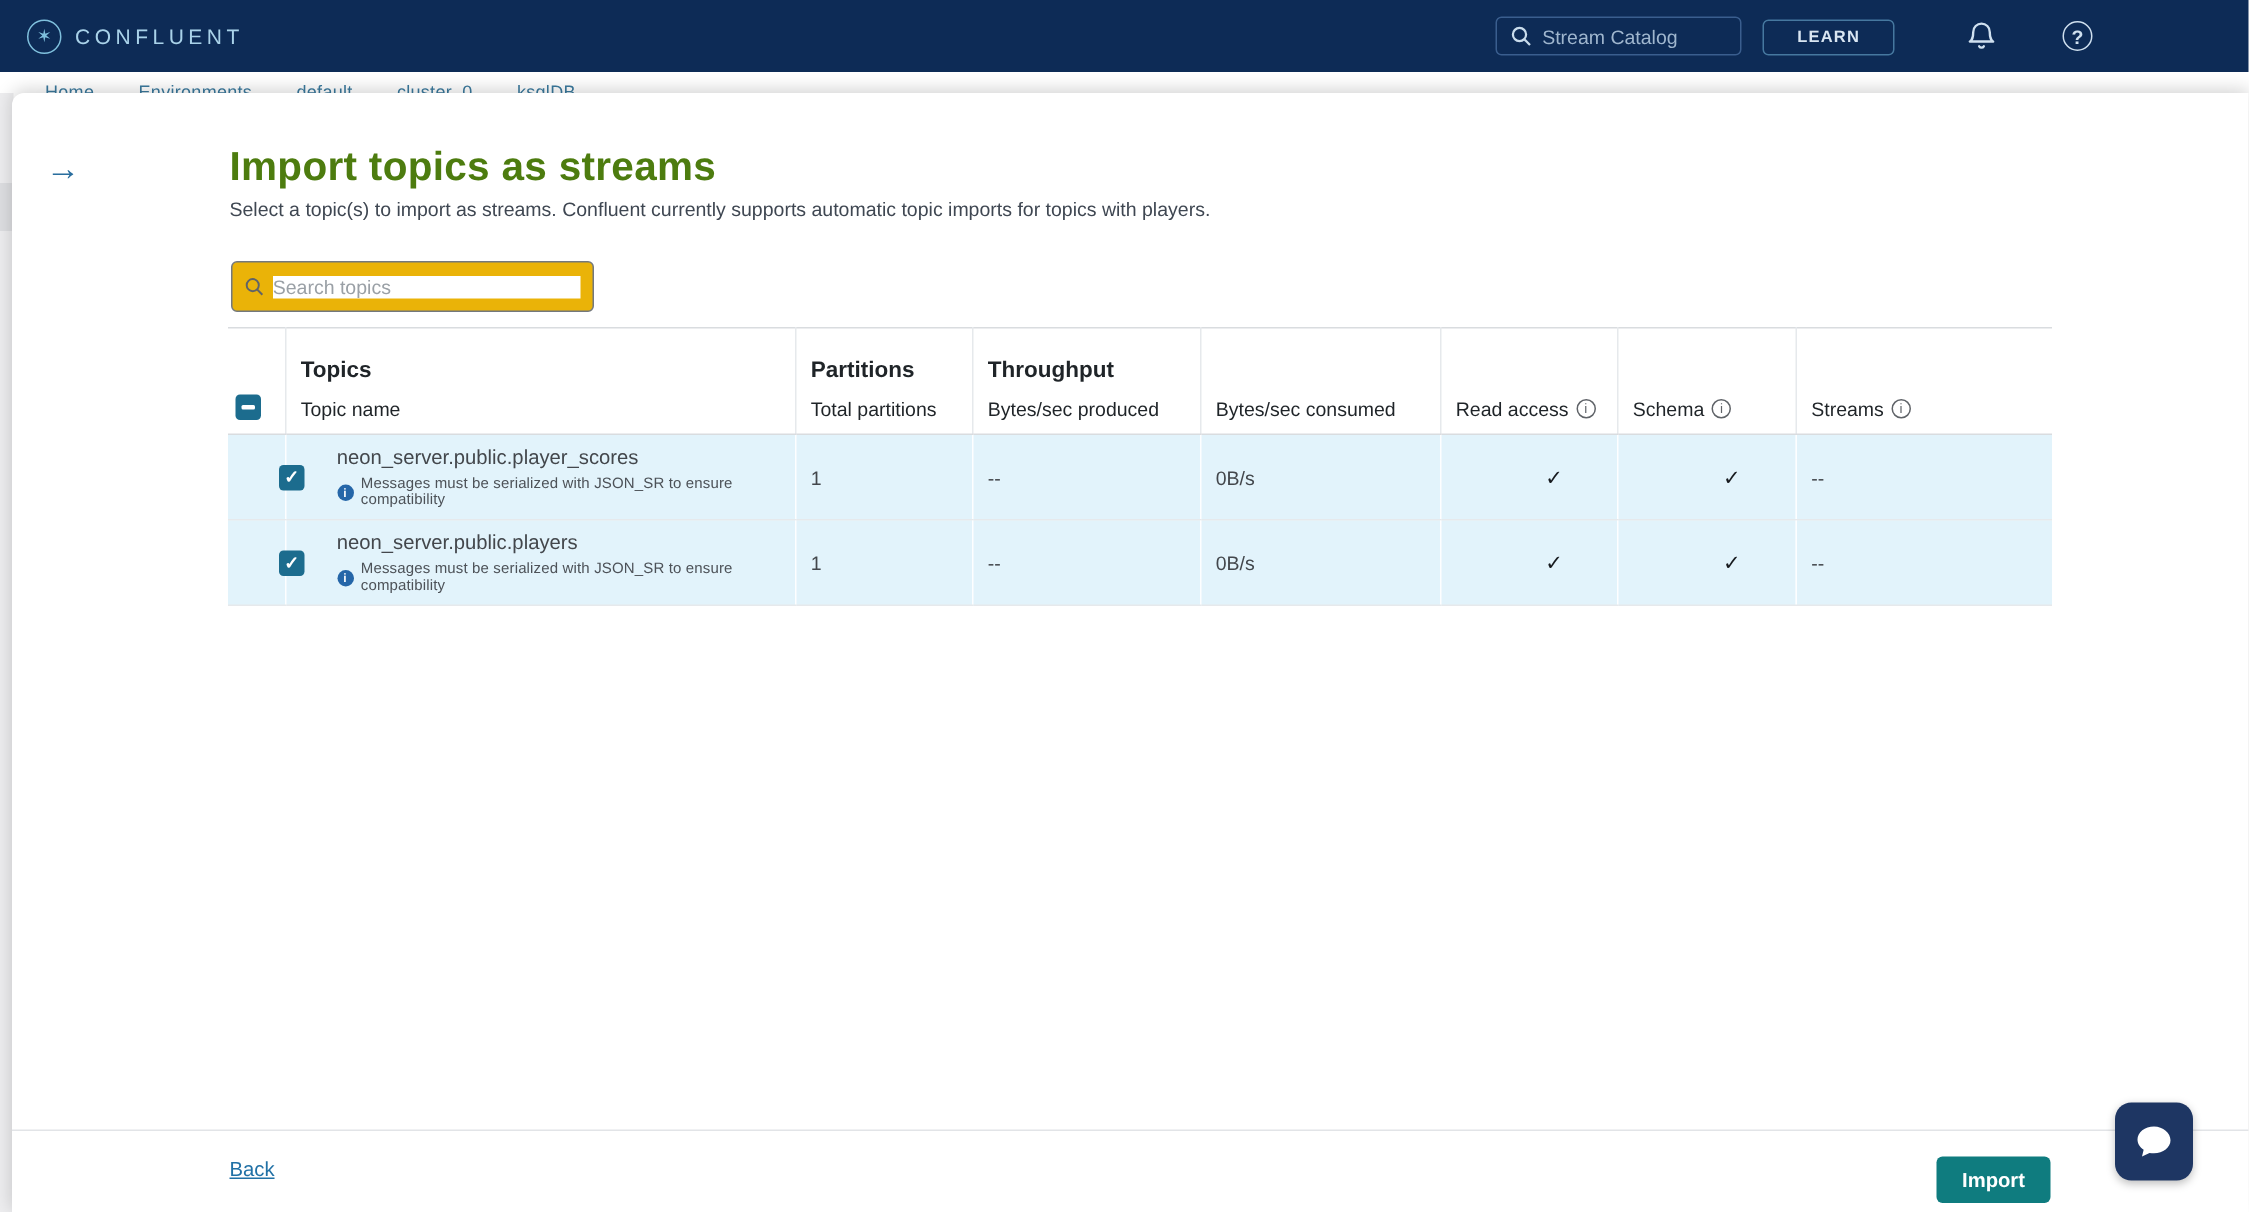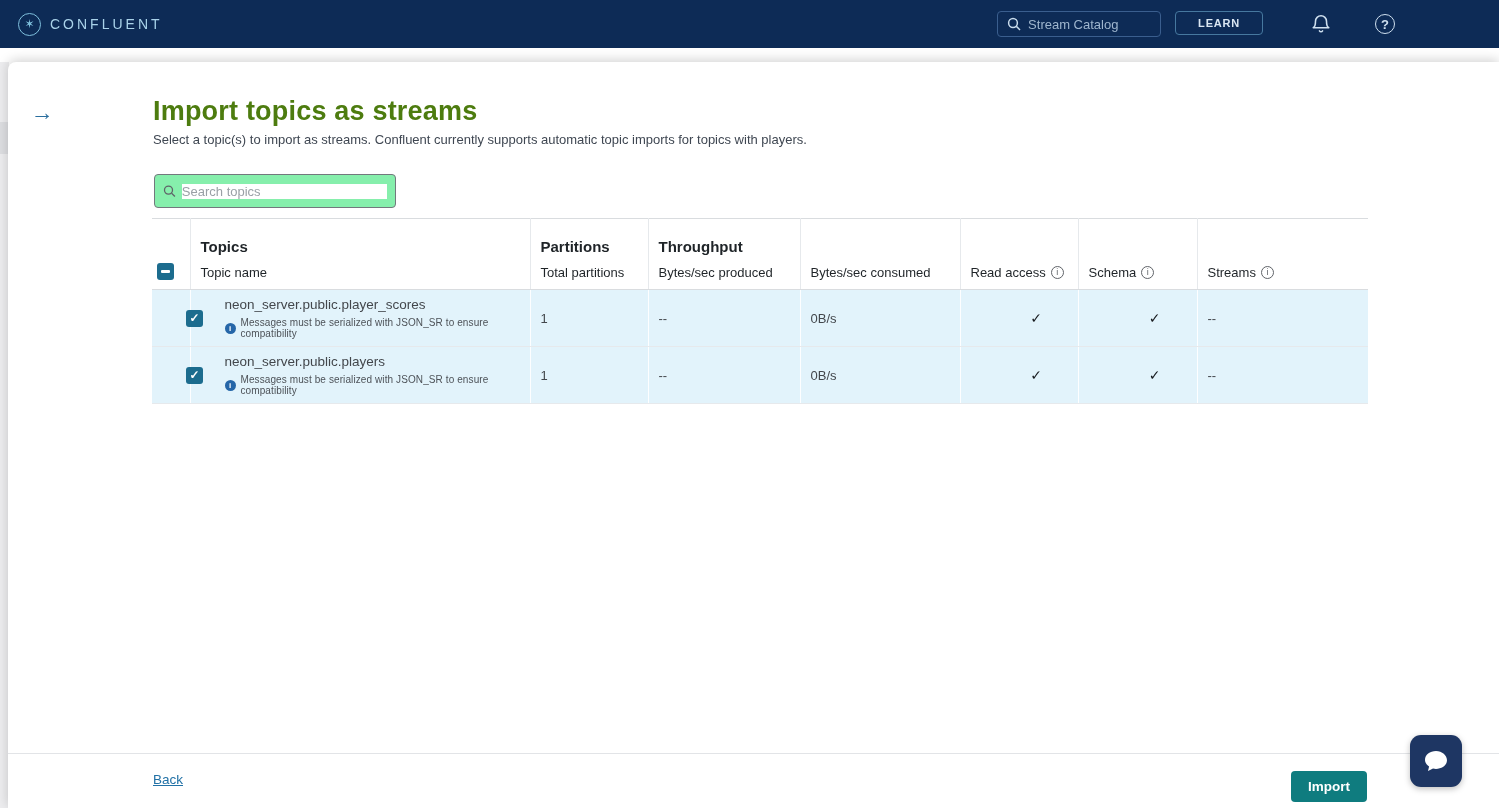--- a/index.html
+++ b/index.html
@@ -3,21 +3,21 @@
 <meta charset="utf-8">
 <style>
   * { margin:0; padding:0; box-sizing:border-box; }
   html,body { width:1499px; height:808px; overflow:hidden; font-family:"Liberation Sans", sans-serif; background:#ffffff; }
 
   
   .navbar { position:absolute; left:0; top:0; width:1499px; height:48px; background:#0D2B56; display:flex; align-items:center; z-index:30; }
   .brand { display:flex; align-items:center; gap:9px; margin-left:18px; }
   .brand-mark { width:23px; height:23px; border:1.5px solid #7FC0DD; border-radius:50%; display:flex; align-items:center; justify-content:center; color:#7FC0DD; font-size:12px; line-height:1; }
   .brand-name { color:#A9D2E9; font-size:14px; letter-spacing:3px; font-weight:500; }
-  .nav-right { margin-left:auto; display:flex; align-items:flex-start; gap:0; margin-right:18px; }
+  .nav-right { margin-left:auto; display:flex; align-items:flex-end; gap:0; margin-right:18px; }
   .nav-search { width:164px; height:26px; border:1px solid #3A5E8E; border-radius:4px; display:flex; align-items:center; gap:7px; padding:0 9px; margin-right:14px; }
   .nav-search svg { flex:0 0 auto; }
   .nav-search input { background:transparent; border:none; outline:none; color:#C9DCEC; font-size:13px; width:100%; font-family:"Liberation Sans",sans-serif; }
   .nav-search input::placeholder { color:#9FB6CE; }
   .learn-btn { height:24px; border:1px solid #46789F; border-radius:4px; background:transparent; color:#D9E6F2; font-size:11px; font-weight:bold; letter-spacing:0.8px; padding:0 22px; margin-right:26px; cursor:pointer; font-family:"Liberation Sans",sans-serif; }
   .nav-icon { width:26px; height:26px; display:flex; align-items:center; justify-content:center; margin:0 19px; cursor:pointer; }
   .help-circle { width:20px; height:20px; border:1.6px solid #CFE0EF; border-radius:50%; color:#CFE0EF; font-size:13px; font-weight:bold; display:flex; align-items:center; justify-content:center; }
   .hamburger { display:flex; flex-direction:column; gap:5px; width:26px; }
   .hamburger span { display:block; height:2px; background:#CFE0EF; border-radius:1px; }
 
@@ -27,21 +27,21 @@
   .breadcrumb-strip .bc-text { position:absolute; top:6px; font-size:12px; color:#3B7A9E; letter-spacing:0.2px; word-spacing:26px; white-space:nowrap; }
   .left-rail { position:absolute; left:0; top:14px; width:9px; height:746px; background:#EDEDEF; }
   .left-rail-tab { position:absolute; left:0; top:60px; width:9px; height:32px; background:#DDDEE1; }
 
   
   .modal { position:absolute; left:8px; top:62px; width:1491px; height:746px; background:#ffffff; border-radius:8px 0 0 0; box-shadow:0 -2px 12px rgba(0,0,0,0.18); z-index:10; }
   .collapse-btn { position:absolute; left:20px; top:36px; width:28px; height:28px; background:none; border:none; color:#2A6E9E; font-size:23px; line-height:26px; cursor:pointer; text-align:center; }
   .modal-title { position:absolute; left:145px; top:34px; font-size:27px; font-weight:bold; color:#4d7c0f; letter-spacing:0.2px; }
   .modal-subtitle { position:absolute; left:145px; top:70px; font-size:13px; color:#3F4752; }
 
-  .topic-search { position:absolute; left:146px; top:112px; width:242px; height:27px; border:1px solid #73787D; border-radius:4px; display:flex; align-items:center; gap:6px; padding:16px 8px; background:#86efac; }
+  .topic-search { position:absolute; left:146px; top:112px; width:242px; height:27px; border:1px solid #73787D; border-radius:4px; display:flex; align-items:center; gap:6px; padding:16px 8px; background:#eab308; }
   .topic-search input { border:none; outline:none; font-size:13px; color:#202124; width:100%; font-family:"Liberation Sans",sans-serif; }
   .topic-search input::placeholder { color:#9AA0A6; }
 
   
   .topics-table { position:absolute; left:144px; top:156px; border-collapse:collapse; table-layout:fixed; width:1216px; }
   .topics-table th, .topics-table td { border-right:1px solid #E6E9EC; vertical-align:middle;padding-left:34px; }
   .topics-table th:last-child, .topics-table td:last-child { border-right:none; }
   .topics-table thead th { border-top:1px solid #D9DCDF; border-bottom:1px solid #D9DCDF; height:71px; text-align:left; vertical-align:bottom; padding:0 0 9px 0; }
   .th-inner { display:flex; flex-direction:column; justify-content:flex-end; height:100%; padding:8px 10px 0 10px; }
   .th-group { font-size:15px; font-weight:bold; color:#1F2428; margin-bottom:9px; min-height:18px; }
@@ -109,20 +109,23 @@
     </div>
     <div class="nav-icon hamburger">
       <span></span>
         <span></span>
         <span></span>
     </div>
   </div>
 </header>
 
 <div class="page-behind">
+  <div class="breadcrumb-strip">
+    <span class="bc-text">Home Environments default cluster_0 ksqlDB</span>
+  </div>
   <div class="left-rail">
     <div class="left-rail-tab"></div>
   </div>
 </div>
 
 <section class="modal">
   <button class="collapse-btn">→</button>
   <h1 class="modal-title">Import topics as streams</h1>
   <p class="modal-subtitle">Select a topic(s) to import as streams. Confluent currently supports automatic topic imports for topics with players.</p>
 

